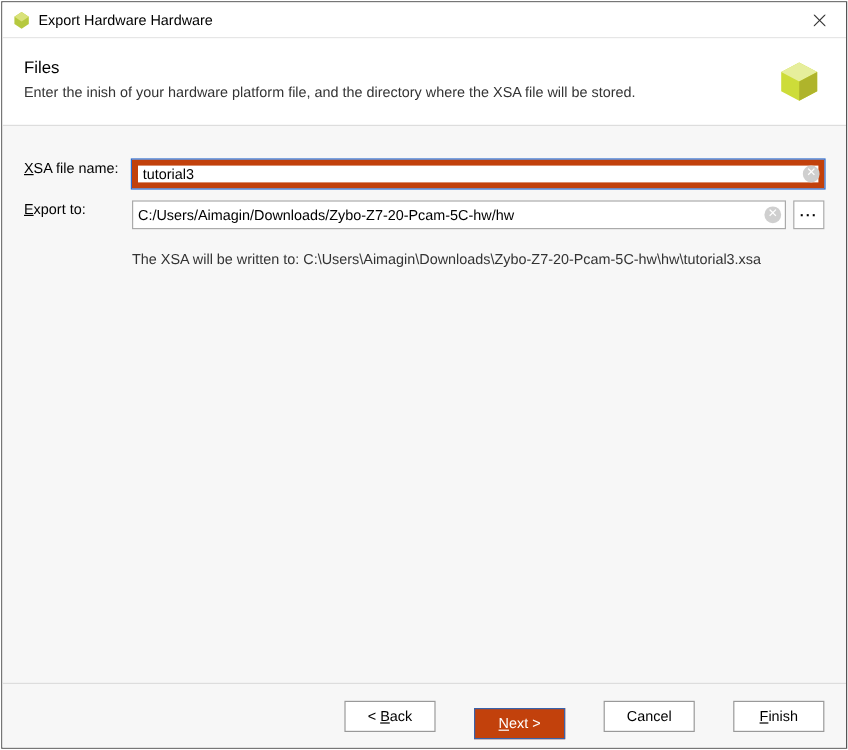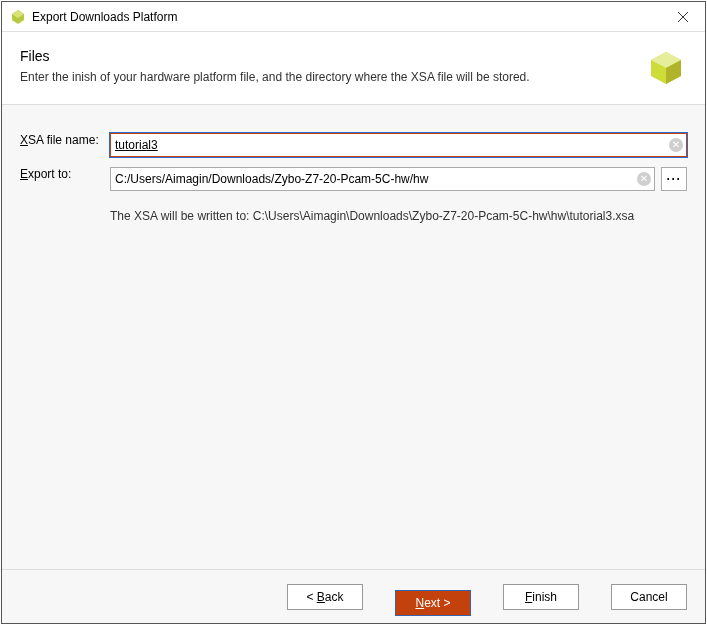--- a/index.html
+++ b/index.html
@@ -78,23 +78,22 @@
   .text-input {
     width: 100%;
     height: 24px;
     border: 1px solid #aaa;
     background: #fff;
     padding: 2px 24px 2px 4px;
     font-family: inherit;
     font-size: 12px;
   }
   .text-input.focused {
-    border: 1px solid #c2410c;
+    border: 5px solid #c2410c;
     outline: 1px solid #2a6bcf;
-    text-decoration: underline;
   }
   .clear-x {
     position: absolute;
     right: 4px; top: 50%;
     transform: translateY(-50%);
     width: 14px; height: 14px;
     border-radius: 50%;
     background: #cfcfcf;
     color: #fff;
     font-size: 10px; line-height: 14px;
@@ -149,21 +148,21 @@
 </head>
 <body>
 
 <div class="window">
 
   <div class="titlebar">
     <svg class="title-icon" viewBox="0 0 16 16">
       <polygon points="8,1 14,5 14,11 8,15 2,11 2,5" fill="#b6c93f"></polygon>
       <polygon points="8,1 14,5 8,9 2,5" fill="#d9e27a"></polygon>
     </svg>
-    <div class="title-text">Export Downloads Platform</div>
+    <div class="title-text">Export Hardware Hardware</div>
     <div class="close-btn">
       <svg width="10" height="10" viewBox="0 0 10 10">
         <line x1="0" y1="0" x2="10" y2="10" stroke="#333" stroke-width="1"></line>
         <line x1="10" y1="0" x2="0" y2="10" stroke="#333" stroke-width="1"></line>
       </svg>
     </div>
   </div>
 
   <div class="header">
     <div class="header-left">
@@ -207,20 +206,20 @@
   </div>
 
   <div class="footer">
     <button class="btn">
       <span>&lt; </span><span class="ul">B</span><span>ack</span>
     </button>
     <button class="btn btn-primary">
       <span class="ul">N</span><span>ext &gt;</span>
     </button>
     <button class="btn">
+      <span>Cancel</span>
+    </button>
+    <button class="btn">
       <span class="ul">F</span><span>inish</span>
     </button>
-    <button class="btn">
-      <span>Cancel</span>
-    </button>
   </div>
 
 </div>
 
 </body></html>

